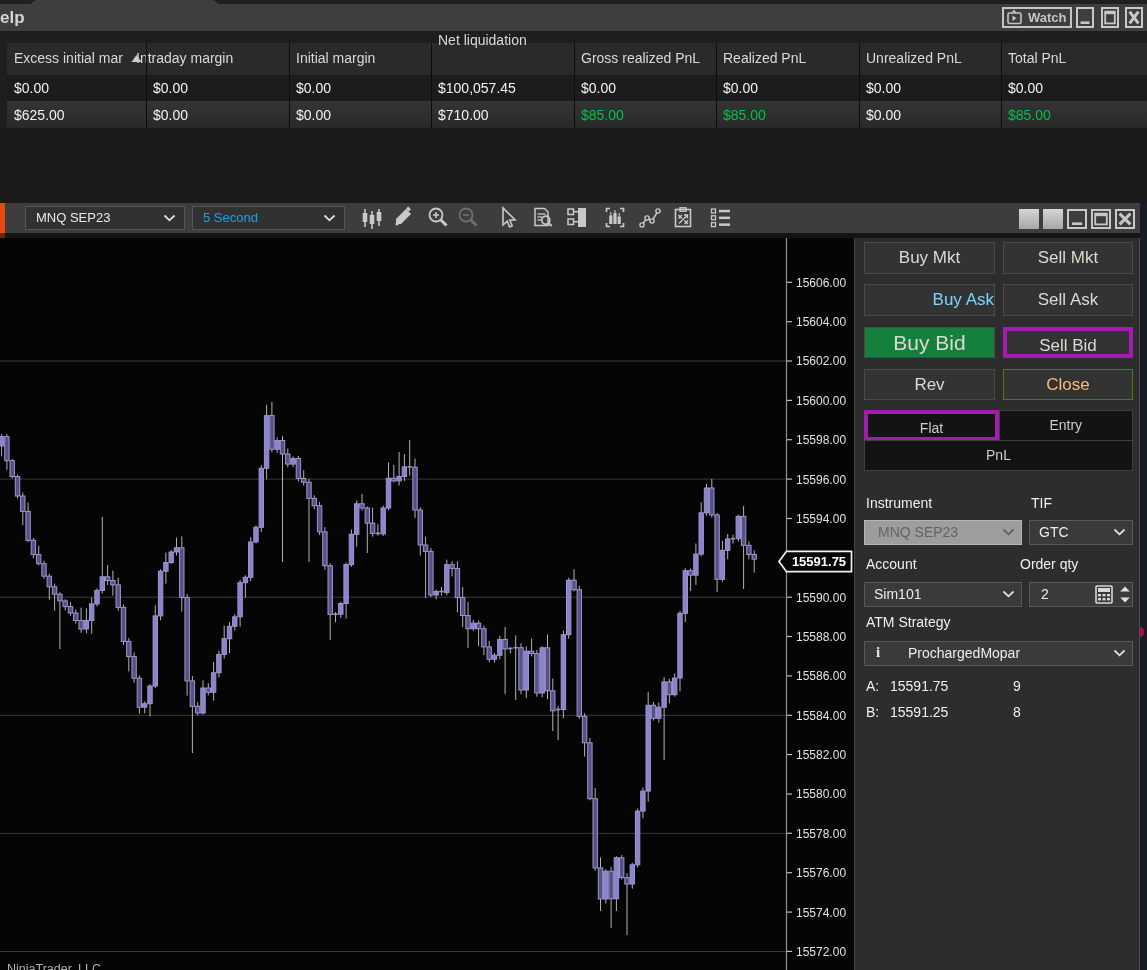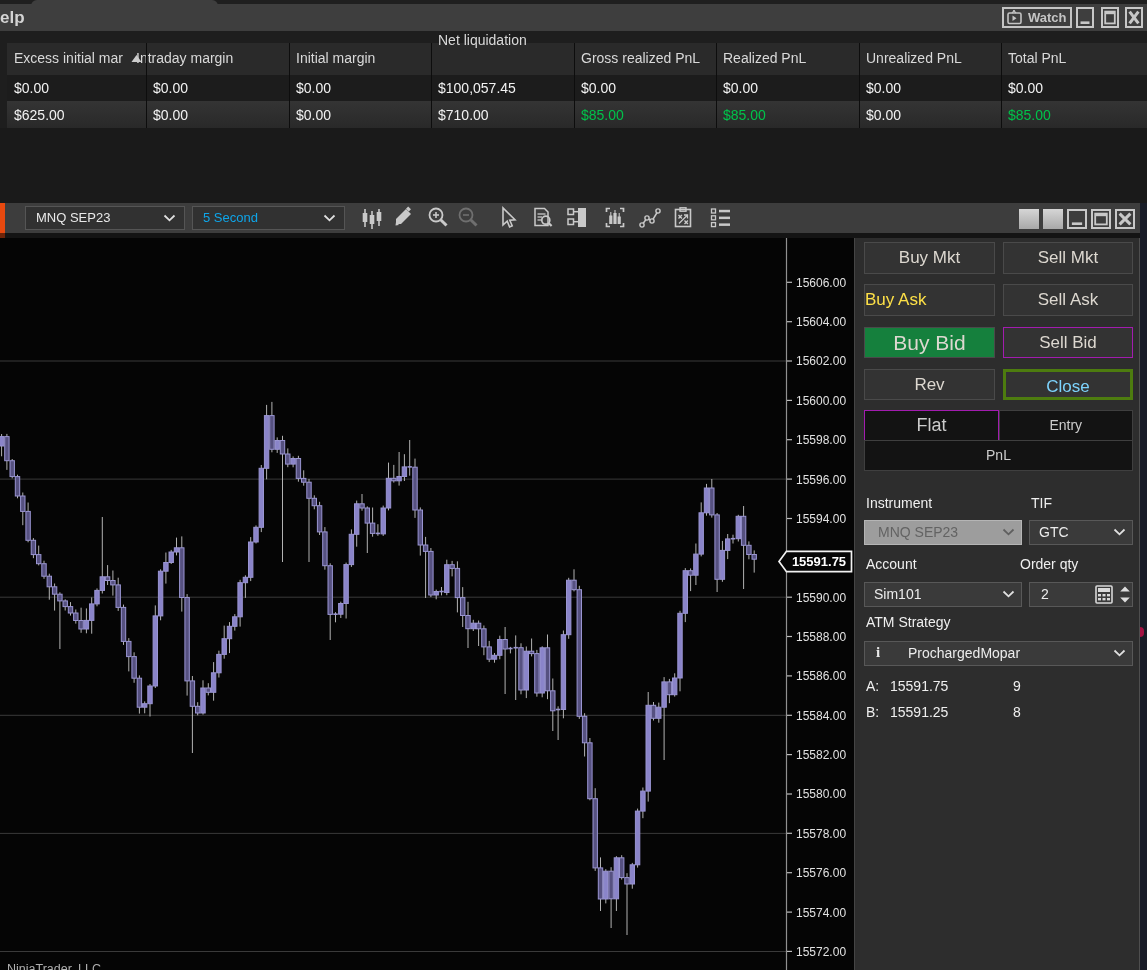--- a/index.html
+++ b/index.html
@@ -520,27 +520,27 @@
 <text x="796" y="916.5" font-family="Liberation Sans, sans-serif" font-size="12" fill="#e2e2e2">15574.00</text>
 <line x1="787" y1="951.4" x2="792" y2="951.4" stroke="#bdbdbd" stroke-width="1.2"></line>
 <text x="796" y="955.8" font-family="Liberation Sans, sans-serif" font-size="12" fill="#e2e2e2">15572.00</text>
 <polygon points="779,561.5 786.5,551.3 851.5,551.3 851.5,571.7 786.5,571.7" fill="#060606" stroke="#f2f2f2" stroke-width="1.7"></polygon>
 <text x="819" y="566.4" text-anchor="middle" font-family="Liberation Sans, sans-serif" font-size="13" font-weight="bold" fill="#ffffff">15591.75</text>
 <text x="7" y="972.5" font-family="Liberation Sans, sans-serif" font-size="12.5" fill="#b0b0b0">NinjaTrader, LLC</text>
 </svg>
 <div class="abs" style="left:854px;top:238px;width:286px;height:732px;background:#2d2d2d;border-left:1px solid #454545;border-right:1px solid #4e4e4e;box-sizing:border-box"></div>
 <div style="position:absolute;box-sizing:border-box;background:#333333;border:1px solid #4a4a4a;color:#ddd8d0;font-size:17px;text-align:center;left:864px;top:242px;width:131px;height:31.5px;line-height:30px">Buy Mkt</div>
 <div style="position:absolute;box-sizing:border-box;background:#333333;border:1px solid #4a4a4a;color:#ddd8d0;font-size:17px;text-align:center;left:1003px;top:242px;width:130px;height:31.5px;line-height:30px">Sell Mkt</div>
-<div style="position:absolute;box-sizing:border-box;background:#333333;border:1px solid #4a4a4a;color:#fde047;font-size:17px;text-align:left;left:864px;top:284px;width:131px;height:31.5px;line-height:30px">Buy Ask</div>
+<div style="position:absolute;box-sizing:border-box;background:#333333;border:1px solid #4a4a4a;color:#7dd3fc;font-size:17px;text-align:right;left:864px;top:284px;width:131px;height:31.5px;line-height:30px">Buy Ask</div>
 <div style="position:absolute;box-sizing:border-box;background:#333333;border:1px solid #4a4a4a;color:#ddd8d0;font-size:17px;text-align:center;left:1003px;top:284px;width:130px;height:31.5px;line-height:30px">Sell Ask</div>
 <div style="position:absolute;box-sizing:border-box;background:#15803d;border:1px solid #4a4a4a;color:#ddd8d0;font-size:21px;text-align:center;left:864px;top:326.5px;width:131px;height:31.5px;line-height:30px">Buy Bid</div>
-<div style="position:absolute;box-sizing:border-box;background:#333333;border:1px solid #a21caf;color:#ddd8d0;font-size:17px;text-align:center;left:1003px;top:326.5px;width:130px;height:31.5px;line-height:30px">Sell Bid</div>
+<div style="position:absolute;box-sizing:border-box;background:#333333;border:4px solid #a21caf;color:#ddd8d0;font-size:17px;text-align:center;left:1003px;top:326.5px;width:130px;height:31.5px;line-height:30px">Sell Bid</div>
 <div style="position:absolute;box-sizing:border-box;background:#333333;border:1px solid #4a4a4a;color:#ddd8d0;font-size:17px;text-align:center;left:864px;top:368.5px;width:131px;height:31.5px;line-height:30px">Rev</div>
-<div style="position:absolute;box-sizing:border-box;background:#333333;border:3px solid #4d7c0f;color:#7dd3fc;font-size:17px;text-align:center;left:1003px;top:368.5px;width:130px;height:31.5px;line-height:30px">Close</div>
-<div style="position:absolute;box-sizing:border-box;background:#131313;border:1px solid #a21caf;color:#cccccc;font-size:18px;text-align:center;left:864px;top:410px;width:135px;height:31px;line-height:29px">Flat</div>
+<div style="position:absolute;box-sizing:border-box;background:#333333;border:1px solid #4d7c0f;color:#fdba74;font-size:17px;text-align:center;left:1003px;top:368.5px;width:130px;height:31.5px;line-height:30px">Close</div>
+<div style="position:absolute;box-sizing:border-box;background:#131313;border:4px solid #a21caf;color:#cccccc;font-size:14px;text-align:center;left:864px;top:410px;width:135px;height:31px;line-height:29px">Flat</div>
 <div style="position:absolute;box-sizing:border-box;background:#131313;border:1px solid #3f3f3f;color:#cccccc;font-size:14px;text-align:center;left:998.5px;top:410px;width:134.5px;height:31px;line-height:29px;">Entry</div>
 <div style="position:absolute;box-sizing:border-box;background:#131313;border:1px solid #3f3f3f;color:#cccccc;font-size:14px;text-align:center;left:864px;top:440px;width:269px;height:31px;line-height:29px;">PnL</div>
 <div style="position:absolute;font-size:14px;color:#efefef;white-space:nowrap;left:866px;top:495px">Instrument</div>
 <div style="position:absolute;font-size:14px;color:#efefef;white-space:nowrap;left:1031px;top:495px">TIF</div>
 <div class="abs" style="left:864px;top:520px;width:158px;height:25px;background:#9d9d9d;border:1px solid #b5b5b5;box-sizing:border-box"></div>
 <div class="txt" style="left:878px;top:524px;font-size:14px;color:#636363">MNQ SEP23</div>
 <svg style="position:absolute;left:1002px;top:528px" width="13.0" height="8.0" viewBox="0 0 13 8">
     <polyline points="1.5,1.5 6.5,6.3 11.5,1.5" fill="none" stroke="#5f5f5f" stroke-width="1.8"></polyline>
   </svg>
 <div class="abs" style="left:1029px;top:520px;width:104px;height:25px;background:#3a3a3a;border:1px solid #585858;box-sizing:border-box"></div>

